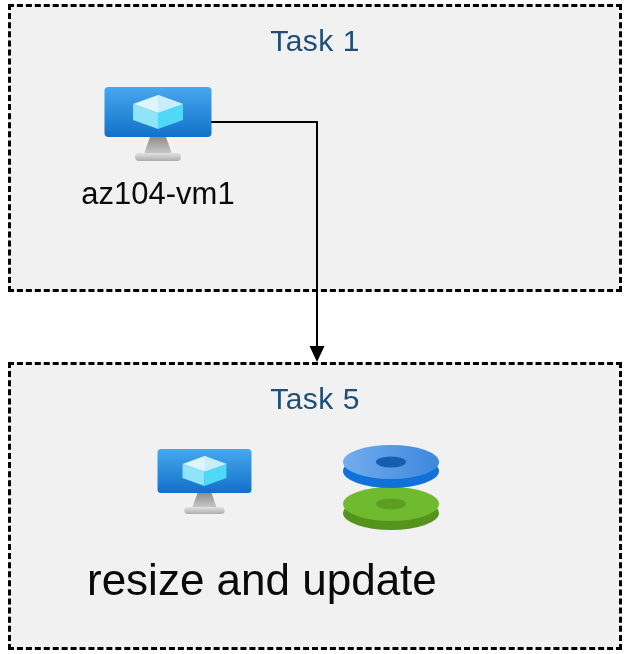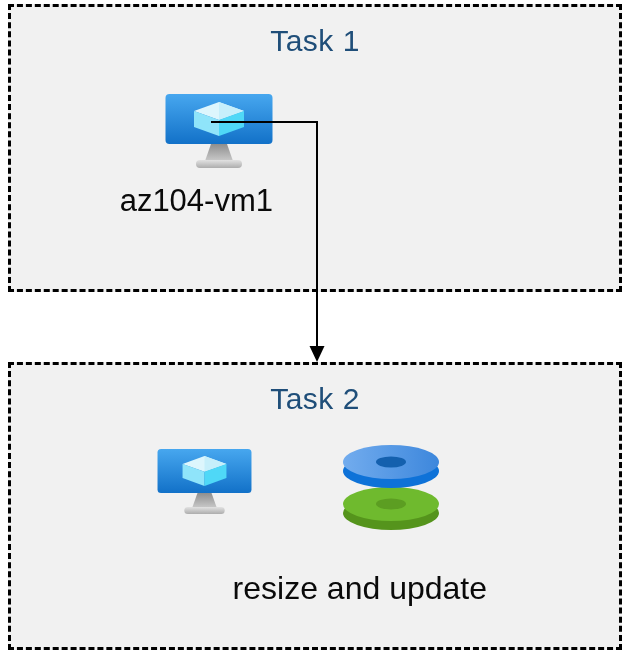--- a/index.html
+++ b/index.html
@@ -35,46 +35,46 @@
     text-align: center;
     font-size: 30px;
     font-weight: 400;
     color: var(--title_text, #1F4E79);
     letter-spacing: 0.5px;
   }
 
   .vm-group {
     position: absolute;
     width: 230px;
-    top: 87px;
+    top: 80px;
     display: flex;
     flex-direction: column;
-    align-items: flex-end;
+    align-items: center;
   }
   .vm-group.vm1 { left: 32px; }
   .vm-group.vm2 { left: 339px; }
 
   .vm-label {
     margin-top: 6px;
     text-align: center;
     font-size: 31px;
     line-height: 37px;
     color: var(--label_text, #0A0A0A);
   }
 
   .t2-vm-icon   { position: absolute; left: 146px; top: 84px; }
   .t2-disk-icon { position: absolute; left: 328px; top: 79px; }
 
   .t2-caption {
     position: absolute;
     left: 76px;
-    top: 205px;
+    top: 190px;
     width: 400px;
-    text-align: right;
-    font-size: 32px;
+    text-align: left;
+    font-size: 44px;
     color: var(--label_text, #0A0A0A);
   }
 
   .arrow-overlay {
     position: absolute;
     left: 0; top: 0;
     width: 628px;
     height: 654px;
     pointer-events: none;
   }
@@ -134,21 +134,21 @@
         <use href="#sym-vm"></use>
       </svg>
       <div class="vm-label">
         <div>az104-vm1</div>
       </div>
     </div>
 
   </section>
 
   <section class="task-box task2">
-    <h2 class="task-title">Task 2</h2>
+    <h2 class="task-title">Task 5</h2>
 
     <svg class="t2-vm-icon" width="95" height="72">
       <use href="#sym-vm"></use>
     </svg>
 
     <svg class="t2-disk-icon" width="104" height="92">
       <use href="#sym-disks"></use>
     </svg>
 
     <div class="t2-caption">resize and update</div>

